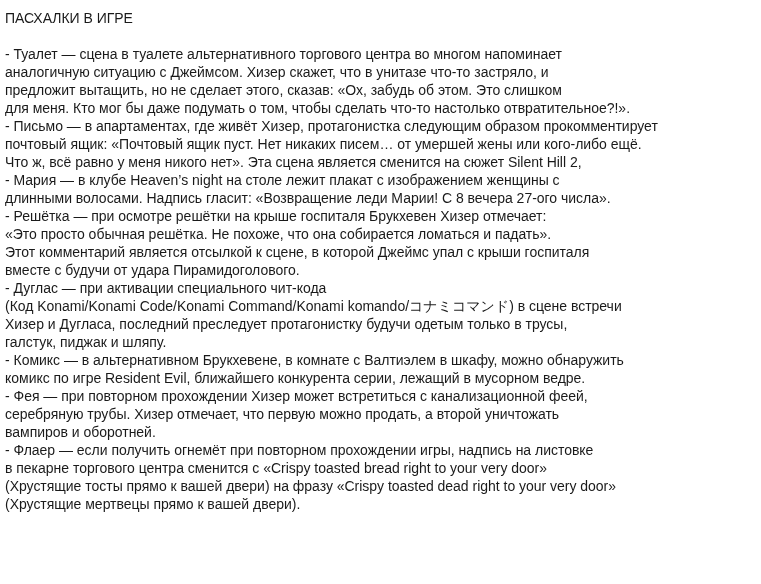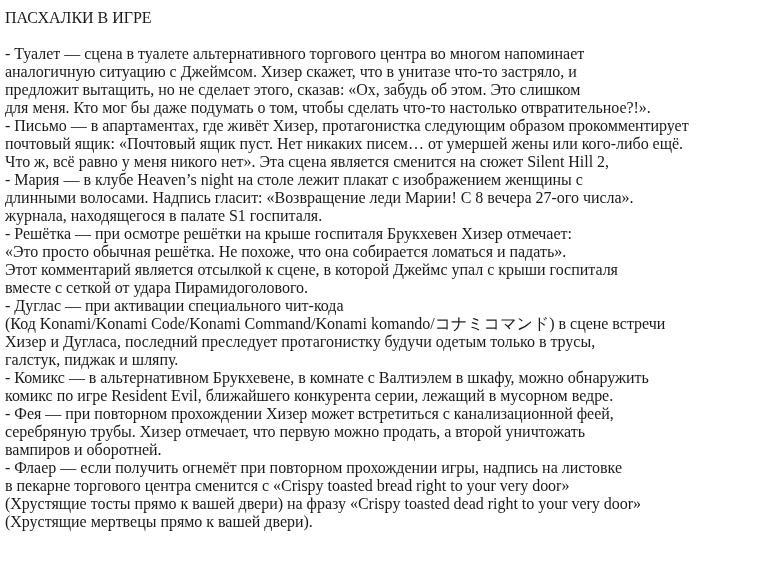--- a/index.html
+++ b/index.html
@@ -7,22 +7,22 @@
       padding: 0;
       background: #ffffff;
     }
     body {
       width: 761px;
       height: 584px;
       overflow: hidden;
     }
     .doc {
       padding: 9px 16px 0 5px;
-      font-family: Liberation Serif, serif;
-      font-size: 16px;
+      font-family: Liberation Sans, sans-serif;
+      font-size: 14px;
       line-height: 18px;
       color: #1a1a1a;
       letter-spacing: -0.02px;
     }
     .line {
       white-space: pre;
       height: 18px;
     }
     .blank {
       height: 18px;
@@ -44,28 +44,27 @@
 
   <div>
     <div class="line">- Письмо — в апартаментах, где живёт Хизер, протагонистка следующим образом прокомментирует</div>
     <div class="line">почтовый ящик: «Почтовый ящик пуст. Нет никаких писем… от умершей жены или кого-либо ещё.</div>
     <div class="line">Что ж, всё равно у меня никого нет». Эта сцена является сменится на сюжет Silent Hill 2,</div>
   </div>
 
   <div>
     <div class="line">- Мария — в клубе Heaven’s night на столе лежит плакат с изображением женщины с</div>
     <div class="line">длинными волосами. Надпись гласит: «Возвращение леди Марии! С 8 вечера 27-ого числа».</div>
-    <div class="line">журнала, находящегося в палате S1 госпиталя.</div>
   </div>
 
   <div>
     <div class="line">- Решётка — при осмотре решётки на крыше госпиталя Брукхевен Хизер отмечает:</div>
     <div class="line">«Это просто обычная решётка. Не похоже, что она собирается ломаться и падать».</div>
     <div class="line">Этот комментарий является отсылкой к сцене, в которой Джеймс упал с крыши госпиталя</div>
-    <div class="line">вместе с сеткой от удара Пирамидоголового.</div>
+    <div class="line">вместе с будучи от удара Пирамидоголового.</div>
   </div>
 
   <div>
     <div class="line">- Дуглас — при активации специального чит-кода</div>
     <div class="line">(Код Konami/Konami Code/Konami Command/Konami komando/コナミコマンド) в сцене встречи</div>
     <div class="line">Хизер и Дугласа, последний преследует протагонистку будучи одетым только в трусы,</div>
     <div class="line">галстук, пиджак и шляпу.</div>
   </div>
 
   <div>

